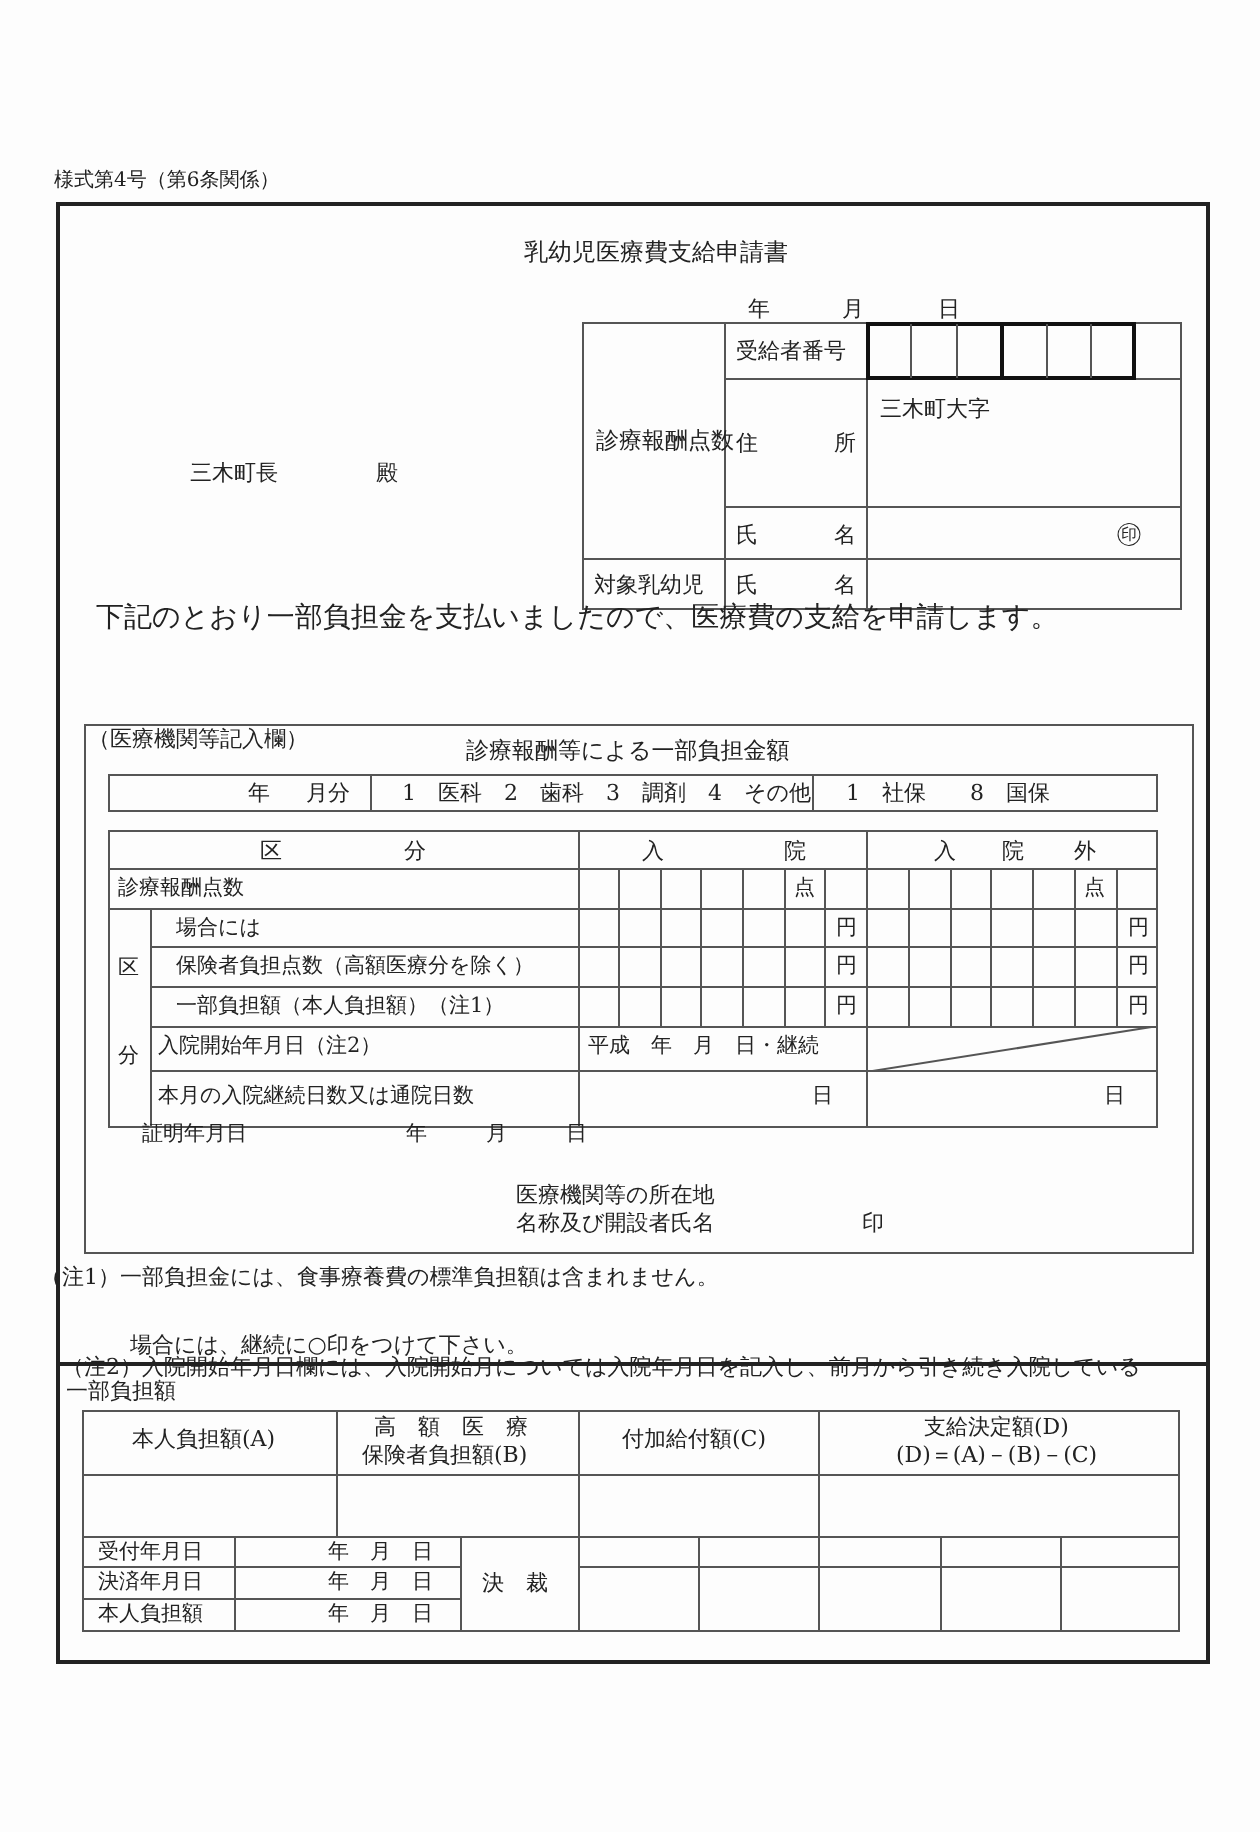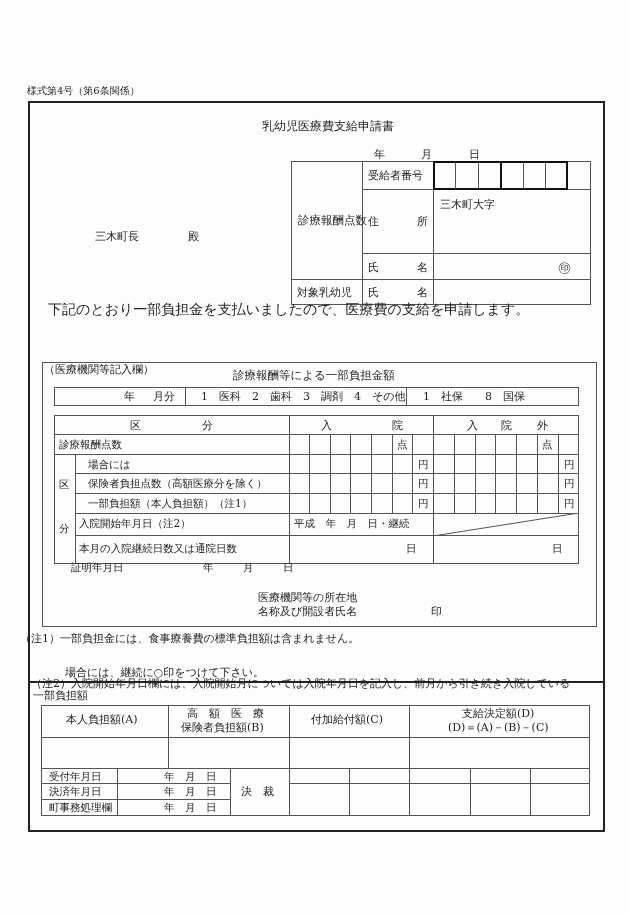--- a/index.html
+++ b/index.html
@@ -178,16 +178,16 @@
   <div class="t" style="left:187px;top:708px">高　額　医　療</div>
   <div class="t" style="left:181px;top:722px">保険者負担額(B)</div>
   <div class="t" style="left:311px;top:714px">付加給付額(C)</div>
   <div class="t" style="left:462px;top:708px">支給決定額(D)</div>
   <div class="t" style="left:448px;top:722px">(D)＝(A)－(B)－(C)</div>
 
   <div class="t sm" style="left:49px;top:771px">受付年月日</div>
   <div class="t sm" style="left:164px;top:771px">年　月　日</div>
   <div class="t sm" style="left:49px;top:786px">決済年月日</div>
   <div class="t sm" style="left:164px;top:786px">年　月　日</div>
-  <div class="t sm" style="left:49px;top:802px">町事務処理欄</div>
+  <div class="t sm" style="left:49px;top:802px">本人負担額</div>
   <div class="t sm" style="left:164px;top:802px">年　月　日</div>
   <div class="t" style="left:241px;top:786px">決　裁</div>
 </div>
 
 </body></html>

